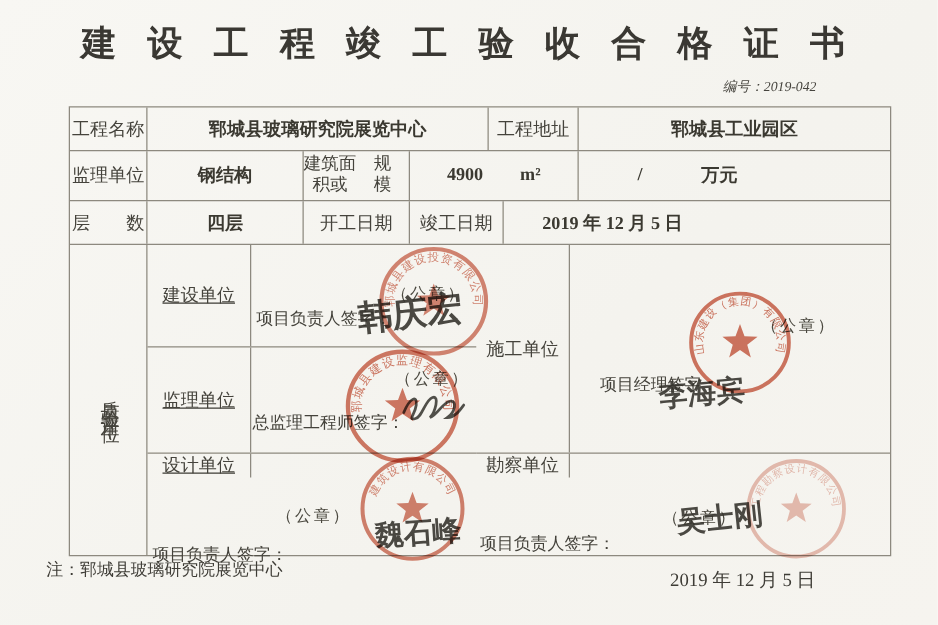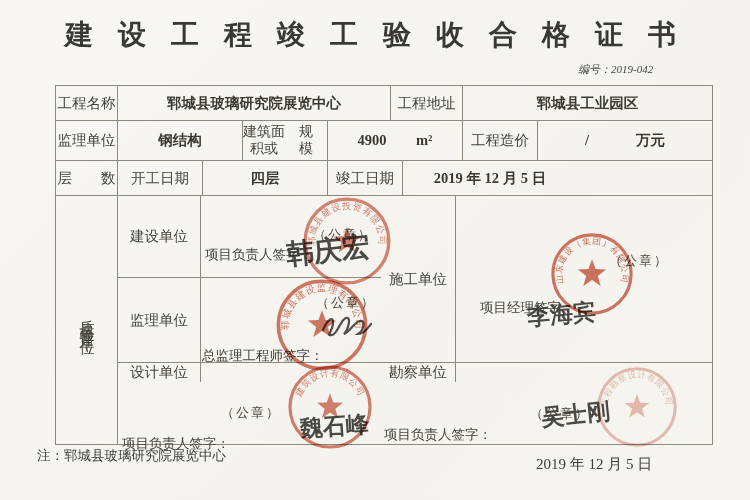--- a/index.html
+++ b/index.html
@@ -79,53 +79,52 @@
       <div class="cell w62 lbl">监理单位</div>
       <div class="cell w125 val">钢结构</div>
       <div class="cell w85 lbl two-line">
         <span>建筑面积或</span>
         <span>规　　模</span>
       </div>
       <div class="cell w135 val spread">
         <span>4900</span>
         <span>m²</span>
       </div>
-      <div class="cell w75 lbl">工程造价</div>
       <div class="cell w174 val spread last">
         <span>/</span>
         <span>万元</span>
       </div>
     </div>
 
     <div class="trow h35">
       <div class="cell w62 lbl">层　　数</div>
+      <div class="cell w125 val">四层</div>
       <div class="cell w85 lbl">开工日期</div>
-      <div class="cell w125 val">四层</div>
       <div class="cell w75 lbl">竣工日期</div>
       <div class="cell w174 val last">2019 年 12 月 5 日</div>
     </div>
 
     <div class="bigwrap">
       <div class="cell w62">
         <div class="vlbl">质量验评单位</div>
       </div>
 
-      <div class="colstack" style="width:263px;">
+      <div class="colstack" style="width:263px;text-decoration:underline;">
         <div class="subrow h82">
           <div class="cell w83 lbl">建设单位</div>
           <div class="cell w180 sigcell last">
             <span class="stamp" style="left:112px;top:30px;">（公章）</span>
             <span class="signlabel" style="left:4px;top:50px;">项目负责人签字：</span>
           </div>
         </div>
         <div class="subrow h85">
           <div class="cell w83 lbl">监理单位</div>
           <div class="cell w180 sigcell last">
             <span class="stamp" style="left:115px;top:16px;">（公章）</span>
-            <span class="signlabel" style="left:1px;top:51px;margin-top:18px;">总监理工程师签字：</span>
+            <span class="signlabel" style="left:1px;top:51px;">总监理工程师签字：</span>
           </div>
         </div>
         <div class="subrow h80 lastrow">
           <div class="cell w83 lbl">设计单位</div>
           <div class="cell w180 sigcell last">
             <span class="stamp" style="left:103px;top:22px;">（公章）</span>
             <span class="signlabel" style="left:4px;top:53px;">项目负责人签字：</span>
           </div>
         </div>
       </div>

